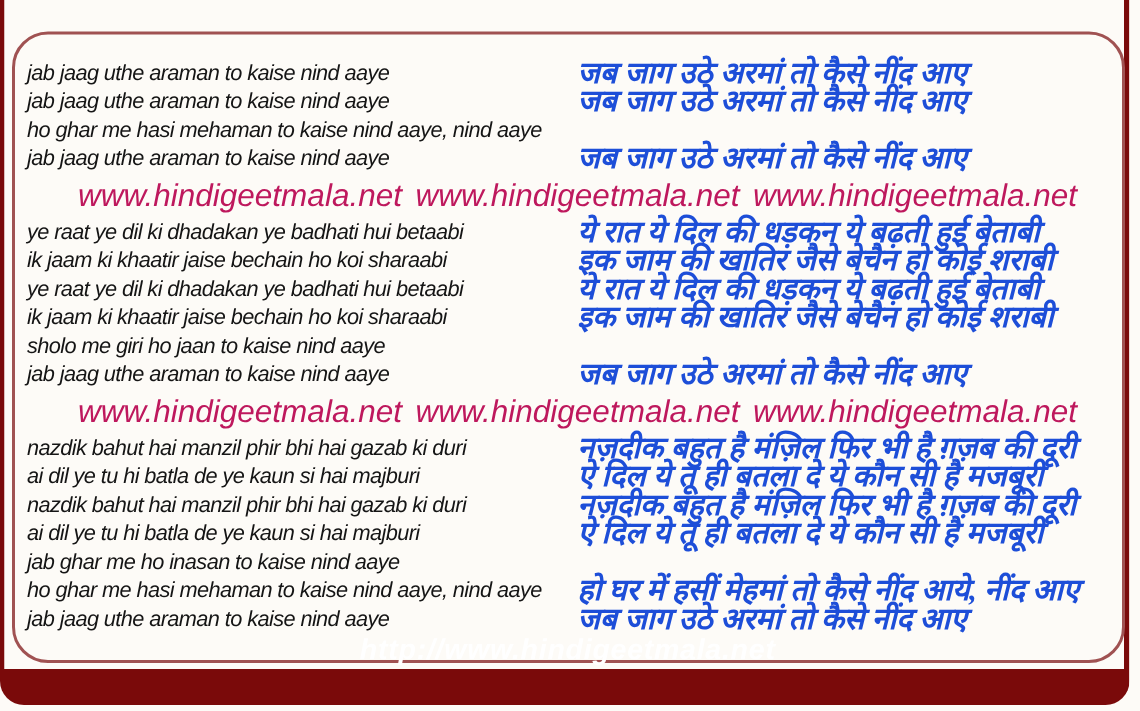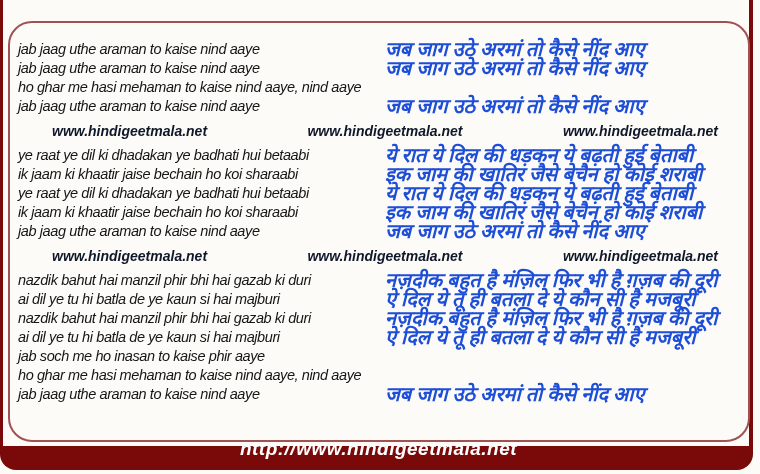--- a/index.html
+++ b/index.html
@@ -57,28 +57,28 @@
   }
   .watermark-row{
     display:flex;
     justify-content:space-between;
     padding:0 34px;
     margin:5px 0;
     line-height:20px;
   }
   .watermark{
     font-style:italic;
-    font-weight:bold;
-    font-size:14px;
-    color:#0f172a;
+    font-weight:normal;
+    font-size:21px;
+    color:#be185d;
     white-space:nowrap;
   }
   .footer-bar{
     position:absolute;
-    left:0;right:3px;bottom:4px;
+    left:0;right:3px;bottom:19px;
     height:42px;
     display:flex;
     align-items:center;
     justify-content:center;
   }
   .footer-url{
     font-style:italic;
     font-weight:bold;
     font-size:19px;
     color:#ffffff;
@@ -129,20 +129,21 @@
     </div>
     <div class="line-row">
       <div class="cell latin">ye raat ye dil ki dhadakan ye badhati hui betaabi</div>
       <div class="cell hindi">ये रात ये दिल की धड़कन ये बढ़ती हुई बेताबी</div>
     </div>
     <div class="line-row">
       <div class="cell latin">ik jaam ki khaatir jaise bechain ho koi sharaabi</div>
       <div class="cell hindi">इक जाम की खातिर जैसे बेचैन हो कोई शराबी</div>
     </div>
     <div class="line-row">
+      <div class="cell latin">sholo me giri ho jaan to kaise nind aaye</div>
     </div>
     <div class="line-row">
       <div class="cell latin">jab jaag uthe araman to kaise nind aaye</div>
       <div class="cell hindi">जब जाग उठे अरमां तो कैसे नींद आए</div>
     </div>
   </div>
 
   <div class="watermark-row">
     <span class="watermark">www.hindigeetmala.net</span>
     <span class="watermark">www.hindigeetmala.net</span>
@@ -160,24 +161,25 @@
     </div>
     <div class="line-row">
       <div class="cell latin">nazdik bahut hai manzil phir bhi hai gazab ki duri</div>
       <div class="cell hindi">नज़दीक बहुत है मंज़िल फिर भी है ग़ज़ब की दूरी</div>
     </div>
     <div class="line-row">
       <div class="cell latin">ai dil ye tu hi batla de ye kaun si hai majburi</div>
       <div class="cell hindi">ऐ दिल ये तू ही बतला दे ये कौन सी है मजबूरी</div>
     </div>
     <div class="line-row">
-      <div class="cell latin">jab soch me ho inasan to kaise phir aaye</div>
+      <div class="cell latin">jab ghar me ho inasan to kaise nind aaye</div>
     </div>
     <div class="line-row">
       <div class="cell latin">ho ghar me hasi mehaman to kaise nind aaye, nind aaye</div>
+      <div class="cell hindi">हो घर में हसीं मेहमां तो कैसे नींद आये, नींद आए</div>
     </div>
     <div class="line-row">
       <div class="cell latin">jab jaag uthe araman to kaise nind aaye</div>
       <div class="cell hindi">जब जाग उठे अरमां तो कैसे नींद आए</div>
     </div>
   </div>
 
 </div>
 
 <div class="footer-bar">

